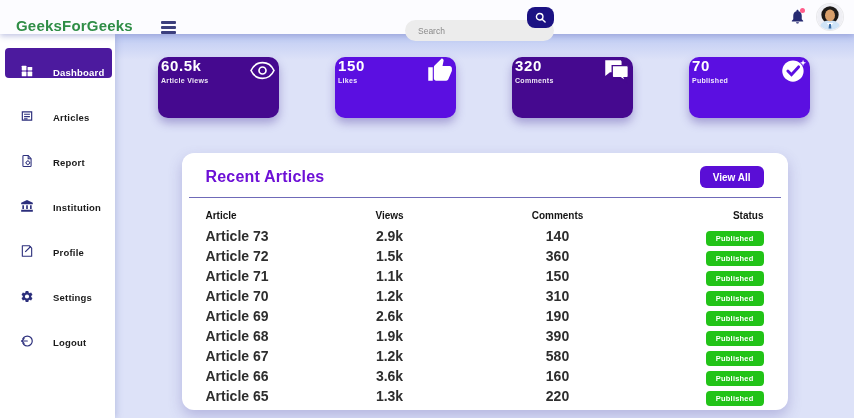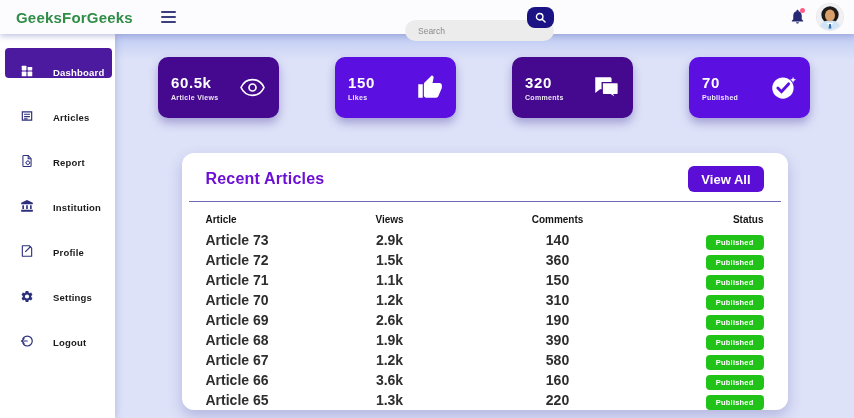--- a/index.html
+++ b/index.html
@@ -4,21 +4,21 @@
 <style>
   * { margin:0; padding:0; box-sizing:border-box; }
   html,body { background:#eef0fb; }
   .app {
     position:relative; width:854px; height:418px; overflow:hidden;
     font-family:"Liberation Sans", sans-serif; background:#dde2f8;
   }
   
   .navbar {
     position:absolute; top:0; left:0; right:0; height:34px; background:#fcfcff;
-    display:flex; align-items:center; z-index:6;
+    display:flex; align-items:flex-end; z-index:6;
     box-shadow:0 2px 6px rgba(110,120,190,.45);
   }
   .logo { margin-left:16px; color:#2f8d46; font-weight:bold; font-size:15px; letter-spacing:.2px; cursor:pointer; }
   .hamburger { margin-left:28px; width:15px; display:flex; flex-direction:column; gap:2.5px; background:none; border:none; cursor:pointer; }
   .hamburger span { display:block; height:2.6px; background:#3c3f7d; border-radius:1px; }
   .search { position:absolute; left:405px; top:7px; width:149px; height:21px; }
   .search input {
     width:100%; height:21px; background:#ececec; border:none; border-radius:11px;
     padding:0 30px 0 13px; font-size:8.5px; color:#444; outline:none;
     font-family:"Liberation Sans", sans-serif;
@@ -46,36 +46,36 @@
   .side-item.active { background:#4c1a9e; }
   .side-item.active .s-label { color:#fff; }
   
   .main {
     position:absolute; left:115px; top:34px; right:0; bottom:0;
     background:linear-gradient(#becaf3 0px, #dde2f8 26px);
   }
   .stats-row { display:flex; justify-content:space-between; padding:23px 44px 0 43px; }
   .stat-card {
     width:121px; height:61px; border-radius:10px; color:#fff; cursor:pointer;
-    display:flex; align-items:center; justify-content:space-between; padding:0 13px;
+    display:flex; align-items:flex-start; justify-content:space-between; padding:0 3px;
     box-shadow:0 5px 10px rgba(80,60,160,.4);
   }
   .stat-value { font-size:15px; font-weight:bold; letter-spacing:.6px; }
   .stat-label { font-size:7px; font-weight:bold; opacity:.9; margin-top:3px; letter-spacing:.3px; }
   .stat-icon { width:27px; height:27px; flex:none; }
   
   .panel {
     margin:35px auto 0; width:606px; height:257px; background:#fff; border-radius:12px;
     box-shadow:0 6px 14px rgba(90,80,170,.3); padding:0 24px;
   }
   .panel-head { display:flex; justify-content:space-between; align-items:center; padding-top:13px; }
   .panel-title { font-size:16px; font-weight:bold; color:#6d10d6; letter-spacing:.2px; }
   .view-all {
     background:#5a0ed6; color:#fff; border:none; border-radius:6px; cursor:pointer;
-    font-size:13px; font-weight:bold; padding:5.5px 13px; font-family:"Liberation Sans", sans-serif;margin-left:8px;
+    font-size:10px; font-weight:bold; padding:5.5px 13px; font-family:"Liberation Sans", sans-serif;margin-left:8px;
   }
   .divider { border:none; border-top:1.5px solid #6f6ab8; margin:9px -17px 0; }
   .thead, .trow { display:grid; grid-template-columns:140px 88px 248px 1fr; align-items:center; }
   .thead { padding-top:12px; }
   .th { font-size:10px; font-weight:bold; color:#141414; }
   .tbody { margin-top:5px; }
   .trow { height:20px; }
   .td { font-size:14px; color:#2e2e2e; font-weight:700; }
   .col-center { text-align:center; }
   .col-right { text-align:right; }

